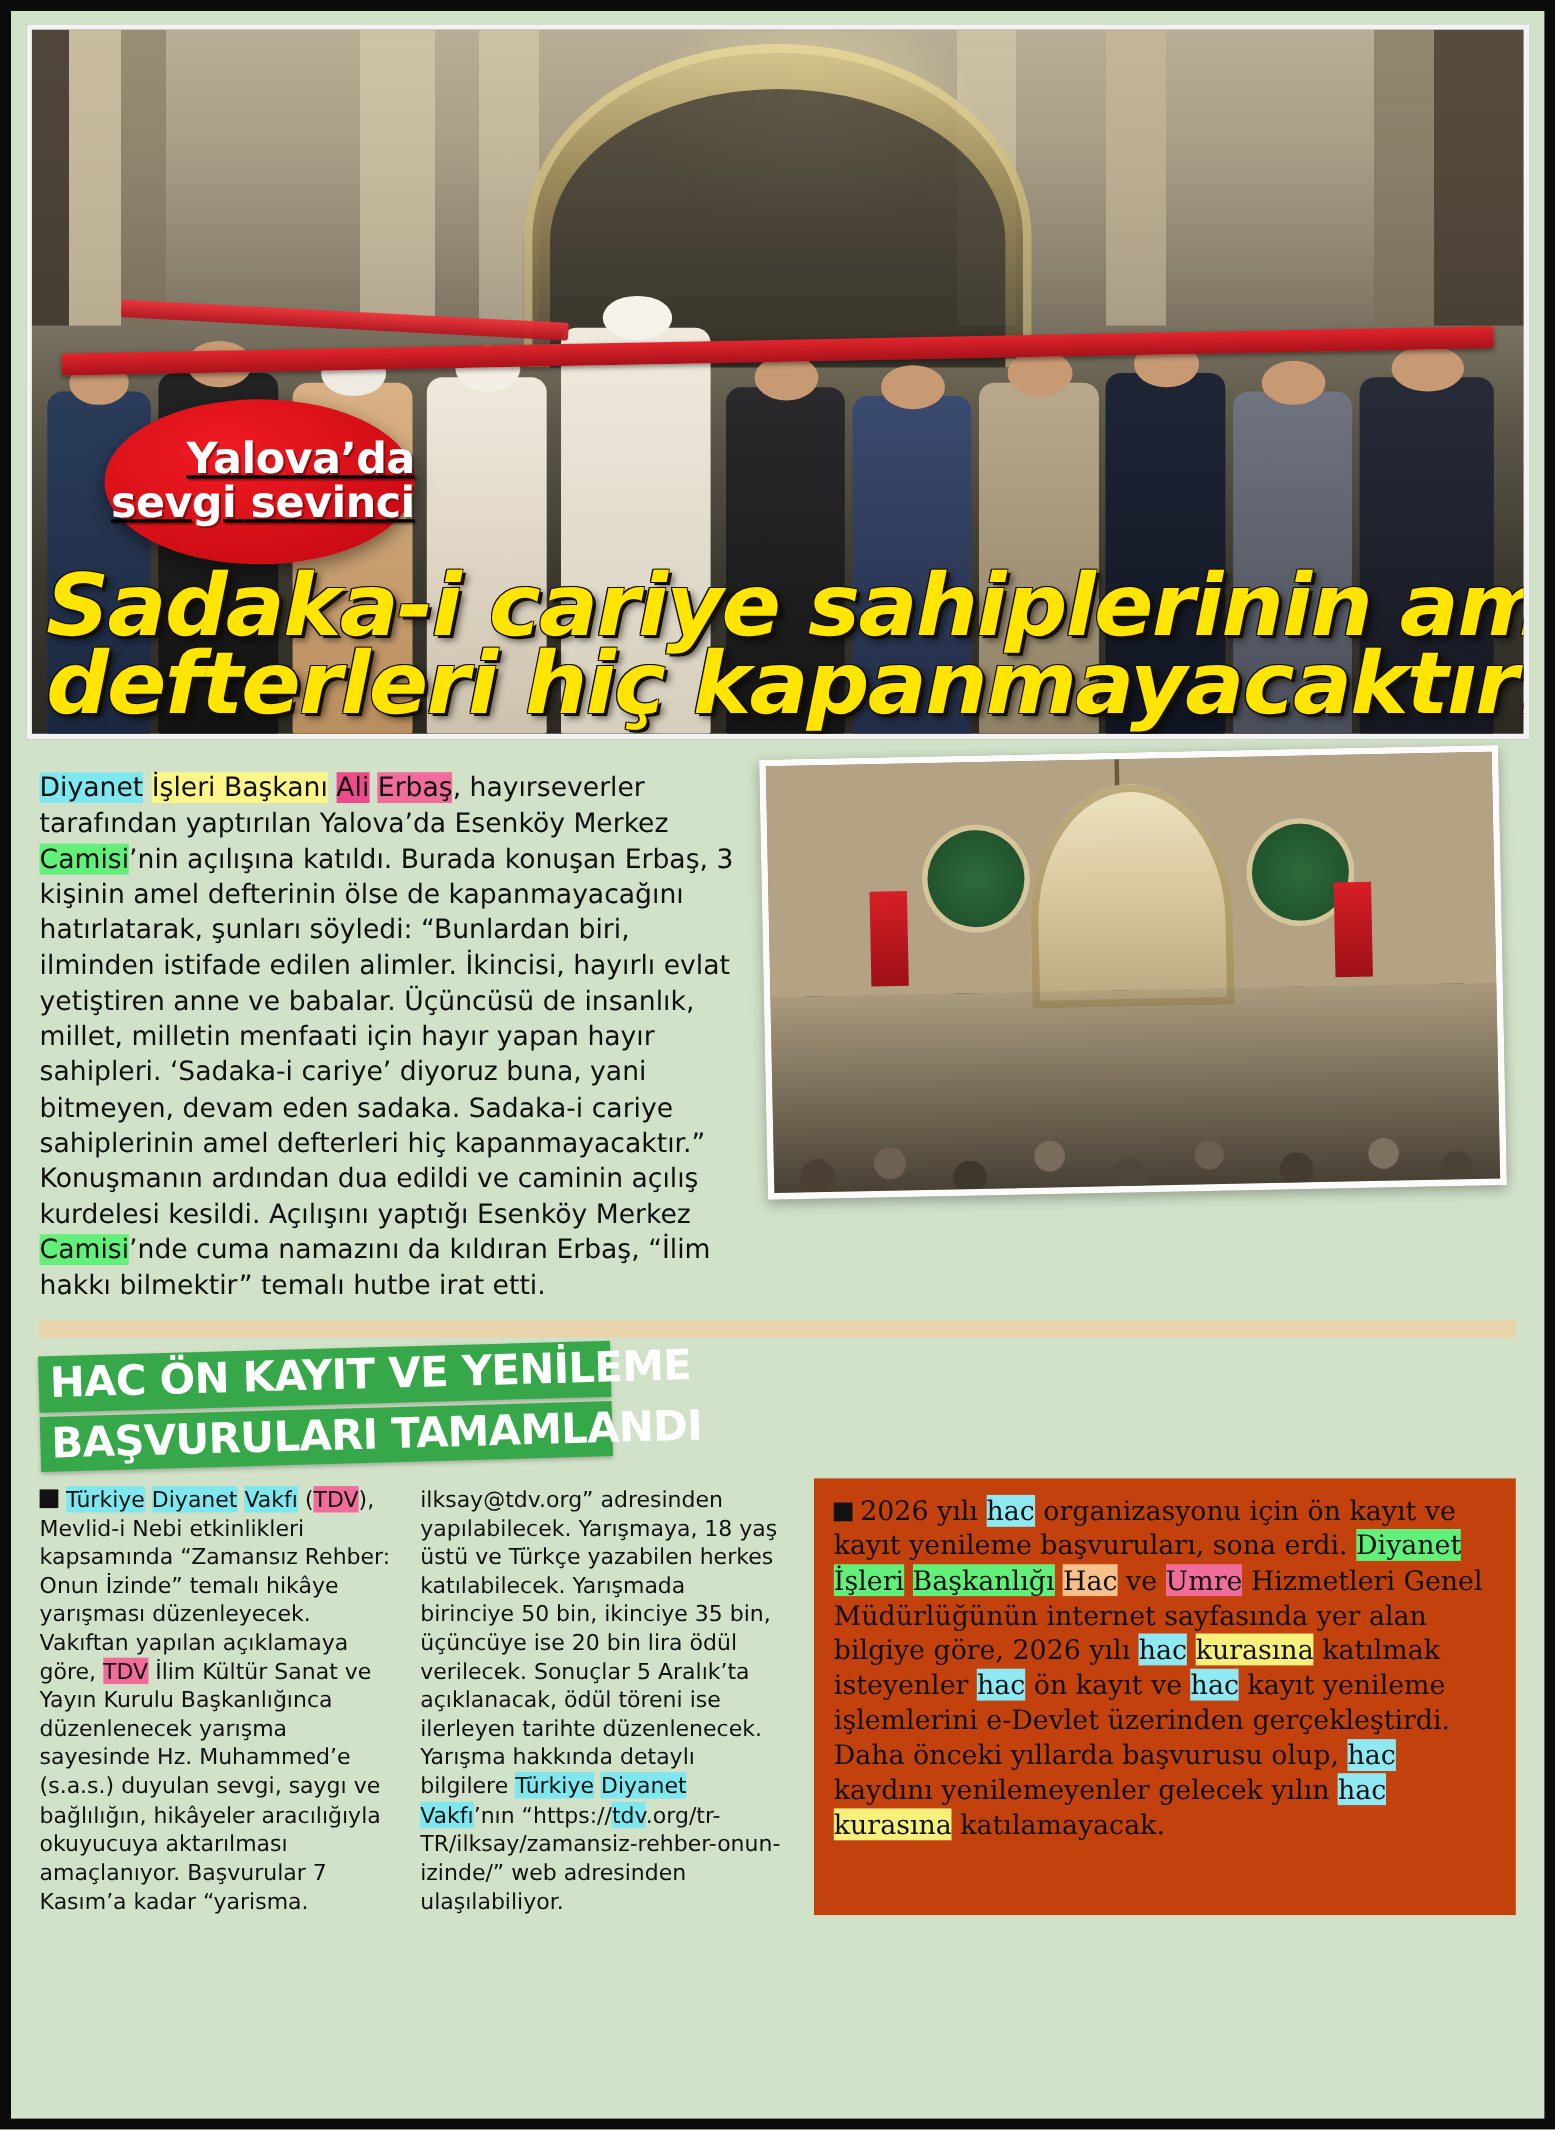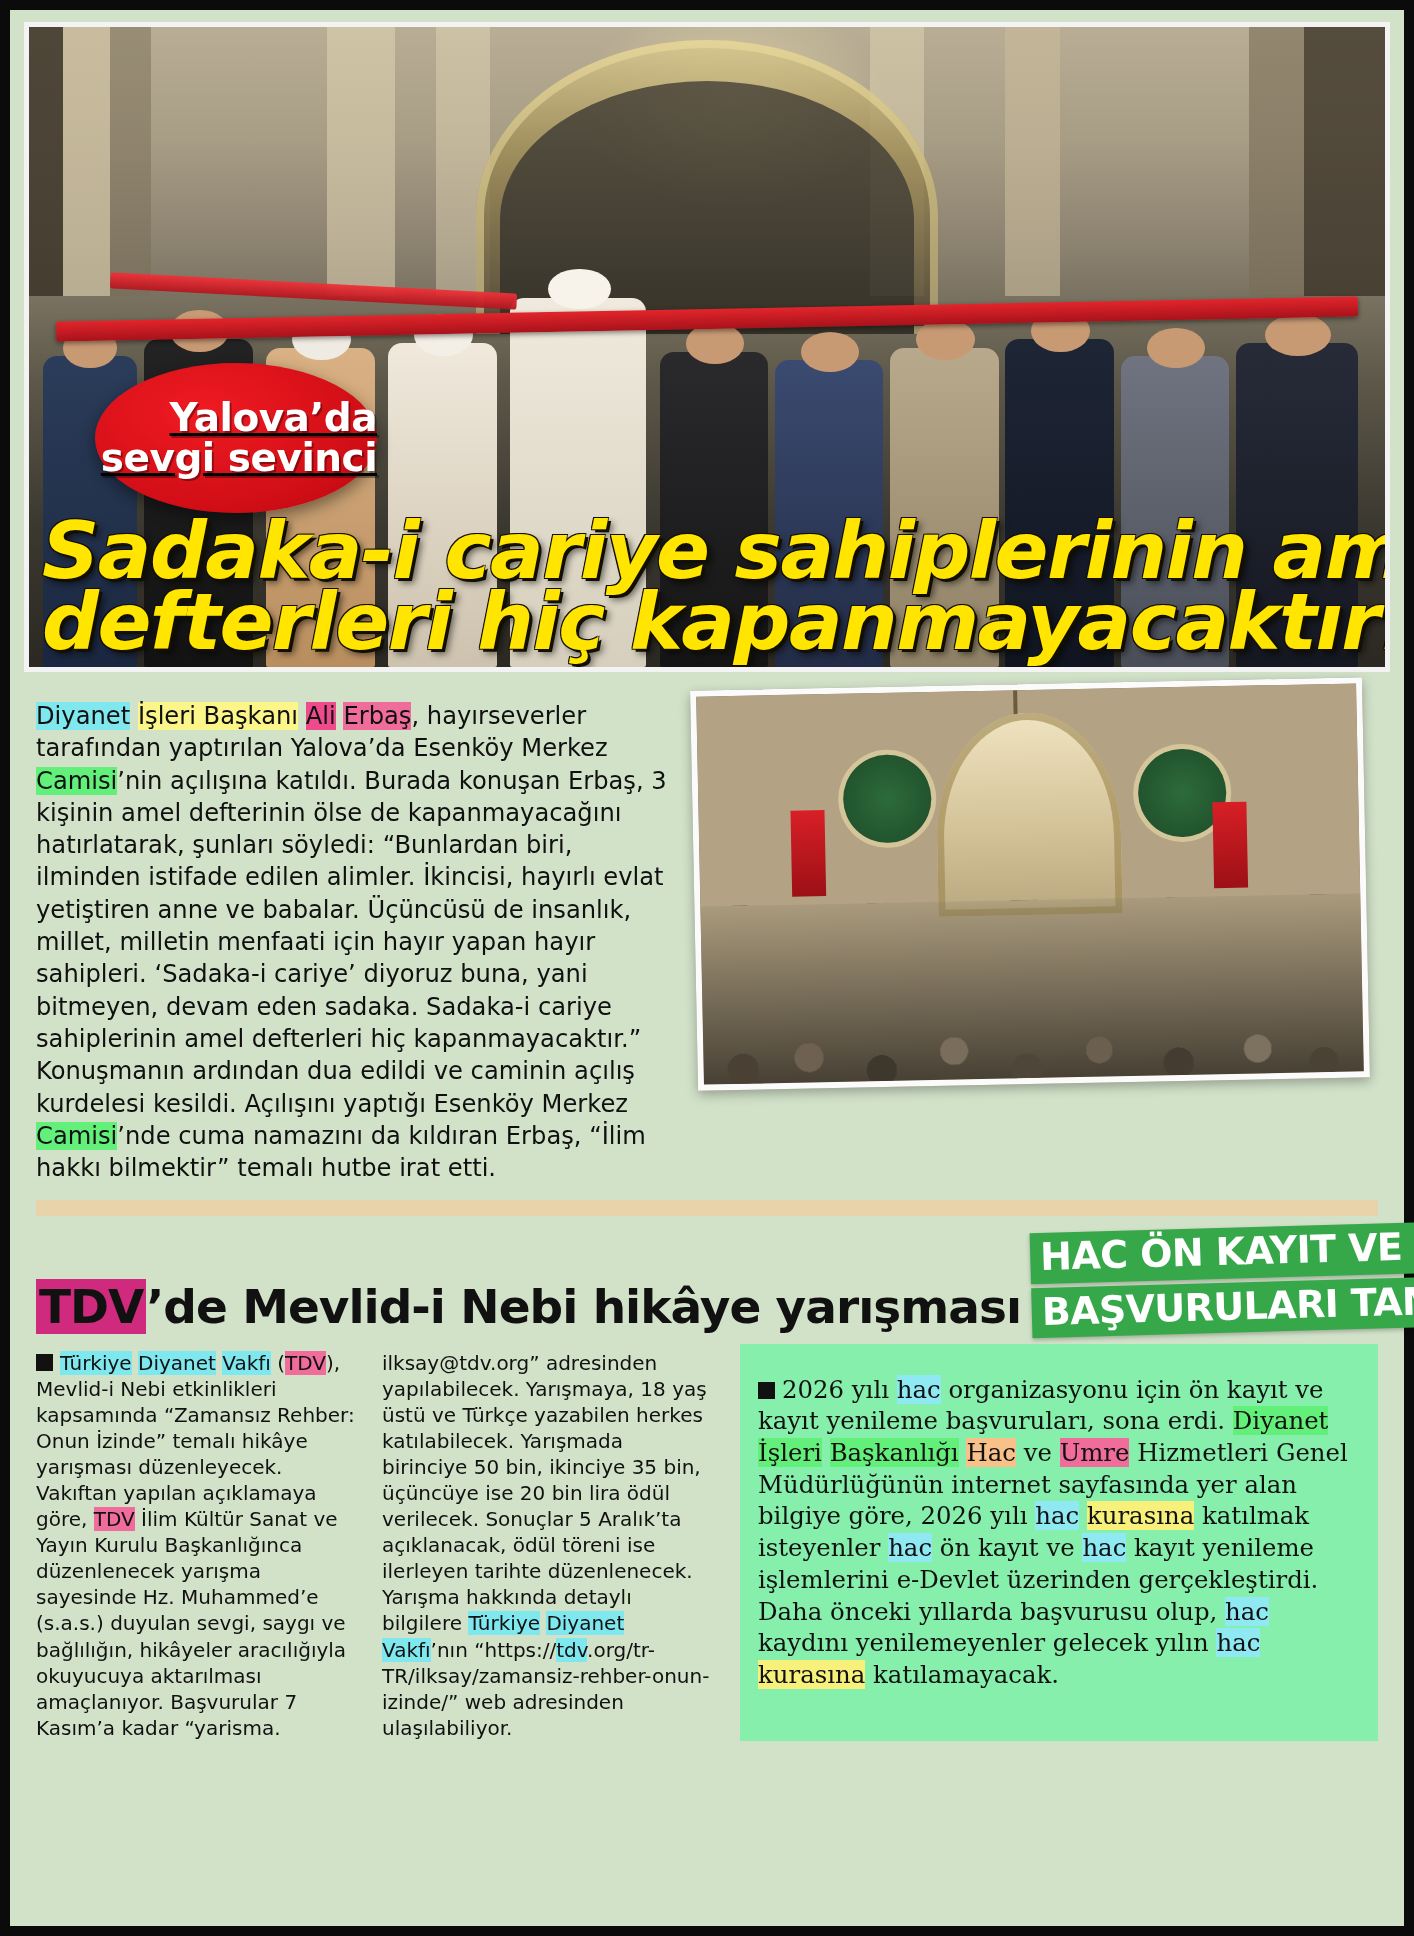--- a/index.html
+++ b/index.html
@@ -264,22 +264,22 @@
   .col{
     font-family:"DejaVu Sans", sans-serif;
     font-size:20px;
     line-height:1.305;
     color:#111;
   }
   .col.c1{width:330px;padding-right:16px;}
   .col.c2{width:330px;padding-right:28px;}
   .col.c3{
     width:auto;flex:1;
-    background:#86efac;
-    padding:30px 16px 18px 18px;
+    background:#c2410c;
+    padding:14px 16px 18px 18px;
     margin-top:-6px;
     font-family:"DejaVu Serif", serif;
     font-size:24.4px;
     line-height:1.3;
   }
   .sq{
     display:inline-block;width:17px;height:17px;background:#111;
     margin-right:7px;vertical-align:-1px;
   }
 
@@ -366,21 +366,20 @@
         <div class="flag" style="left:14%;"></div>
         <div class="flag" style="right:17%;"></div>
         <div class="crowd"></div>
       </div>
     </div>
   </div>
 
   <div class="divider"></div>
 
   <div class="head-row">
-    <div class="tdv-head"><span class="pink">TDV</span><span>’de Mevlid-i Nebi hikâye yarışması</span></div>
     <div class="green-head">
       <span class="gline">HAC ÖN KAYIT VE YENİLEME</span>
       <span class="gline">BAŞVURULARI TAMAMLANDI</span>
     </div>
   </div>
 
   <div class="cols">
 
     <div class="col c1"><span class="sq"></span><span class="hl-cyan">Türkiye</span> <span class="hl-cyan">Diyanet</span> <span class="hl-cyan">Vakfı</span><span> (</span><span class="hl-pink">TDV</span><span>), Mevlid-i Nebi etkinlikleri kapsamında “Zamansız Rehber: Onun İzinde” temalı hikâye yarışması düzenleyecek. Vakıftan yapılan açıklamaya göre, </span><span class="hl-pink">TDV</span><span> İlim Kültür Sanat ve Yayın Kurulu Başkanlığınca düzenlenecek yarışma sayesinde Hz. Muhammed’e (s.a.s.) duyulan sevgi, saygı ve bağlılığın, hikâyeler aracılığıyla okuyucuya aktarılması amaçlanıyor. Başvurular 7 Kasım’a kadar “yarisma.</span></div>
 

